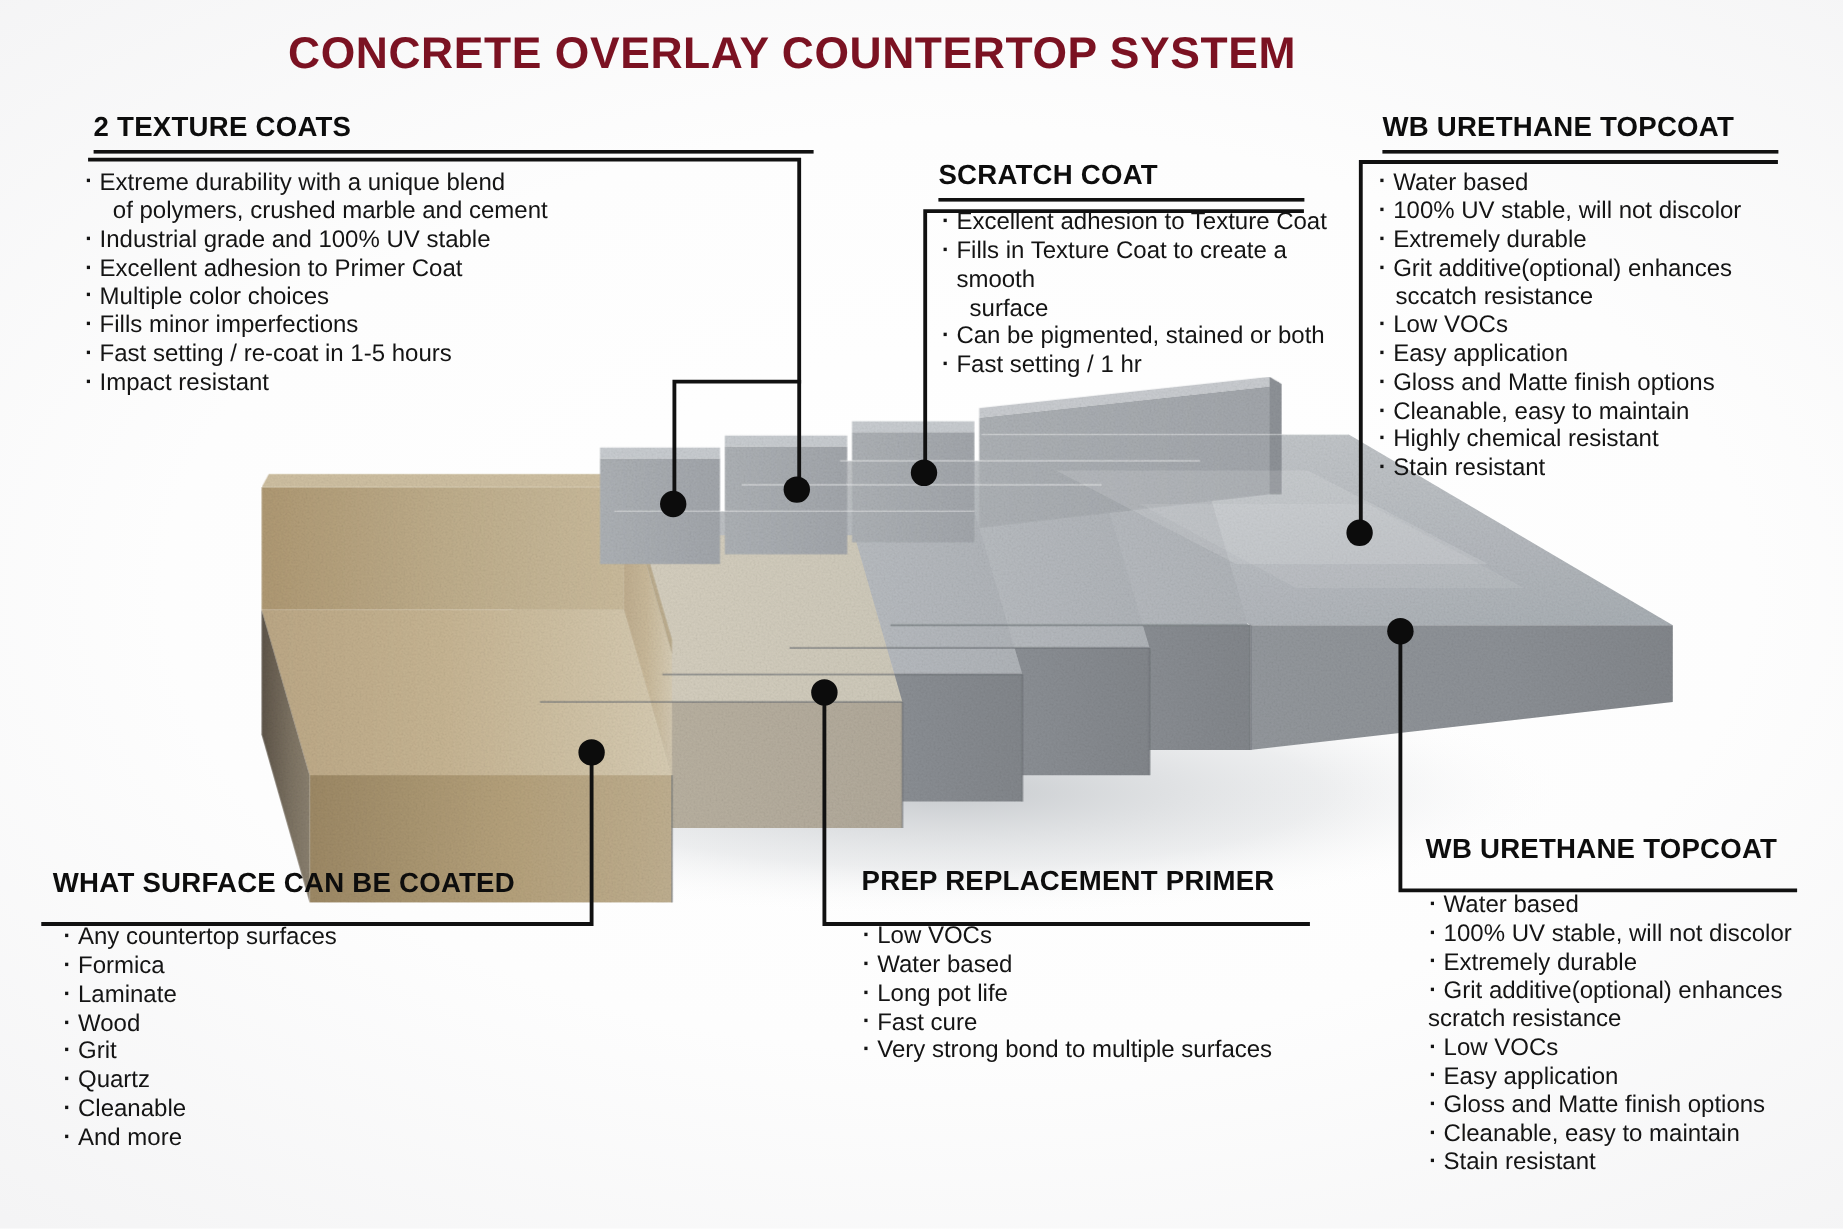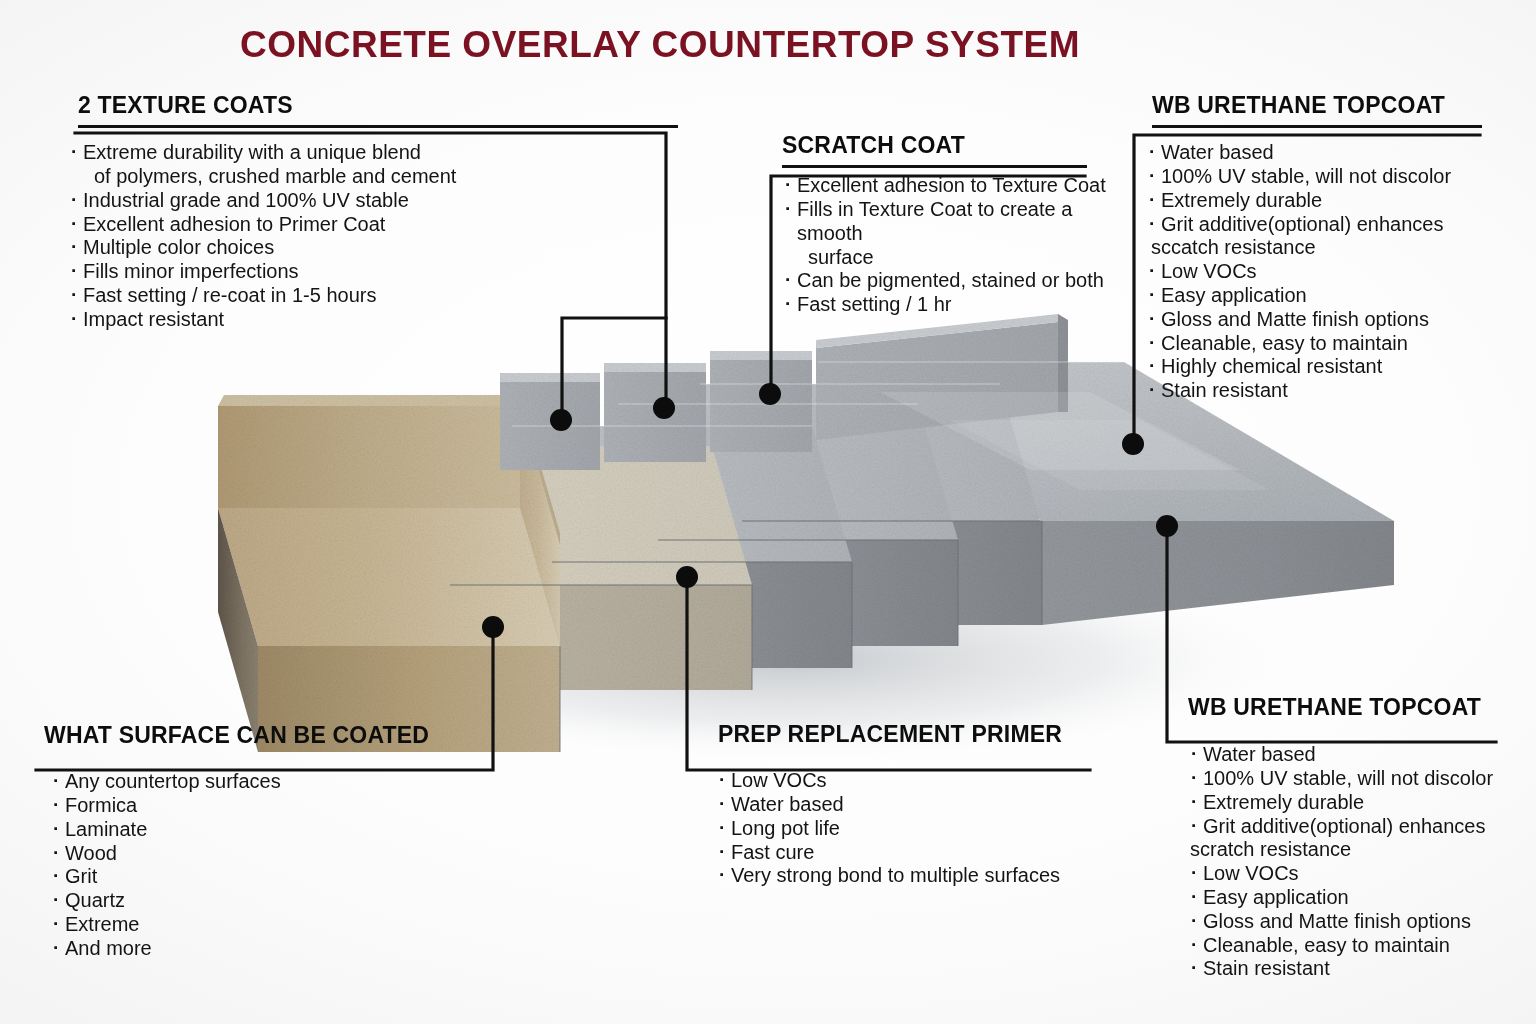--- a/index.html
+++ b/index.html
@@ -325,40 +325,40 @@
   </div>
 
   <div class="block" style="left:1152px; top:93px; width:330px;">
     <div class="hd">WB URETHANE TOPCOAT</div>
     <div class="rule"></div>
     <ul style="margin-top:13px; margin-left:-4px; width:345px;">
       <li>Water based</li>
       <li>100% UV stable, will not discolor</li>
       <li>Extremely durable</li>
       <li>Grit additive(optional) enhances</li>
-      <li class="cont" style="padding-left:3px;">sccatch resistance</li>
+      <li class="cont" style="padding-left:3px;margin-left:12px;">sccatch resistance</li>
       <li>Low VOCs</li>
       <li>Easy application</li>
       <li>Gloss and Matte finish options</li>
       <li>Cleanable, easy to maintain</li>
       <li>Highly chemical resistant</li>
       <li>Stain resistant</li>
     </ul>
   </div>
 
   <div class="block" style="left:44px; top:723px; width:420px;">
     <div class="hd">WHAT SURFACE CAN BE COATED</div>
     <ul style="margin-top:22px; margin-left:8px;">
       <li>Any countertop surfaces</li>
       <li>Formica</li>
       <li>Laminate</li>
       <li>Wood</li>
       <li>Grit</li>
       <li>Quartz</li>
-      <li>Extreme</li>
+      <li>Cleanable</li>
       <li>And more</li>
     </ul>
   </div>
 
   <div class="block" style="left:718px; top:722px; width:370px;">
     <div class="hd">PREP REPLACEMENT PRIMER</div>
     <ul style="margin-top:22px; margin-left:0px; width:360px;">
       <li>Low VOCs</li>
       <li>Water based</li>
       <li>Long pot life</li>

